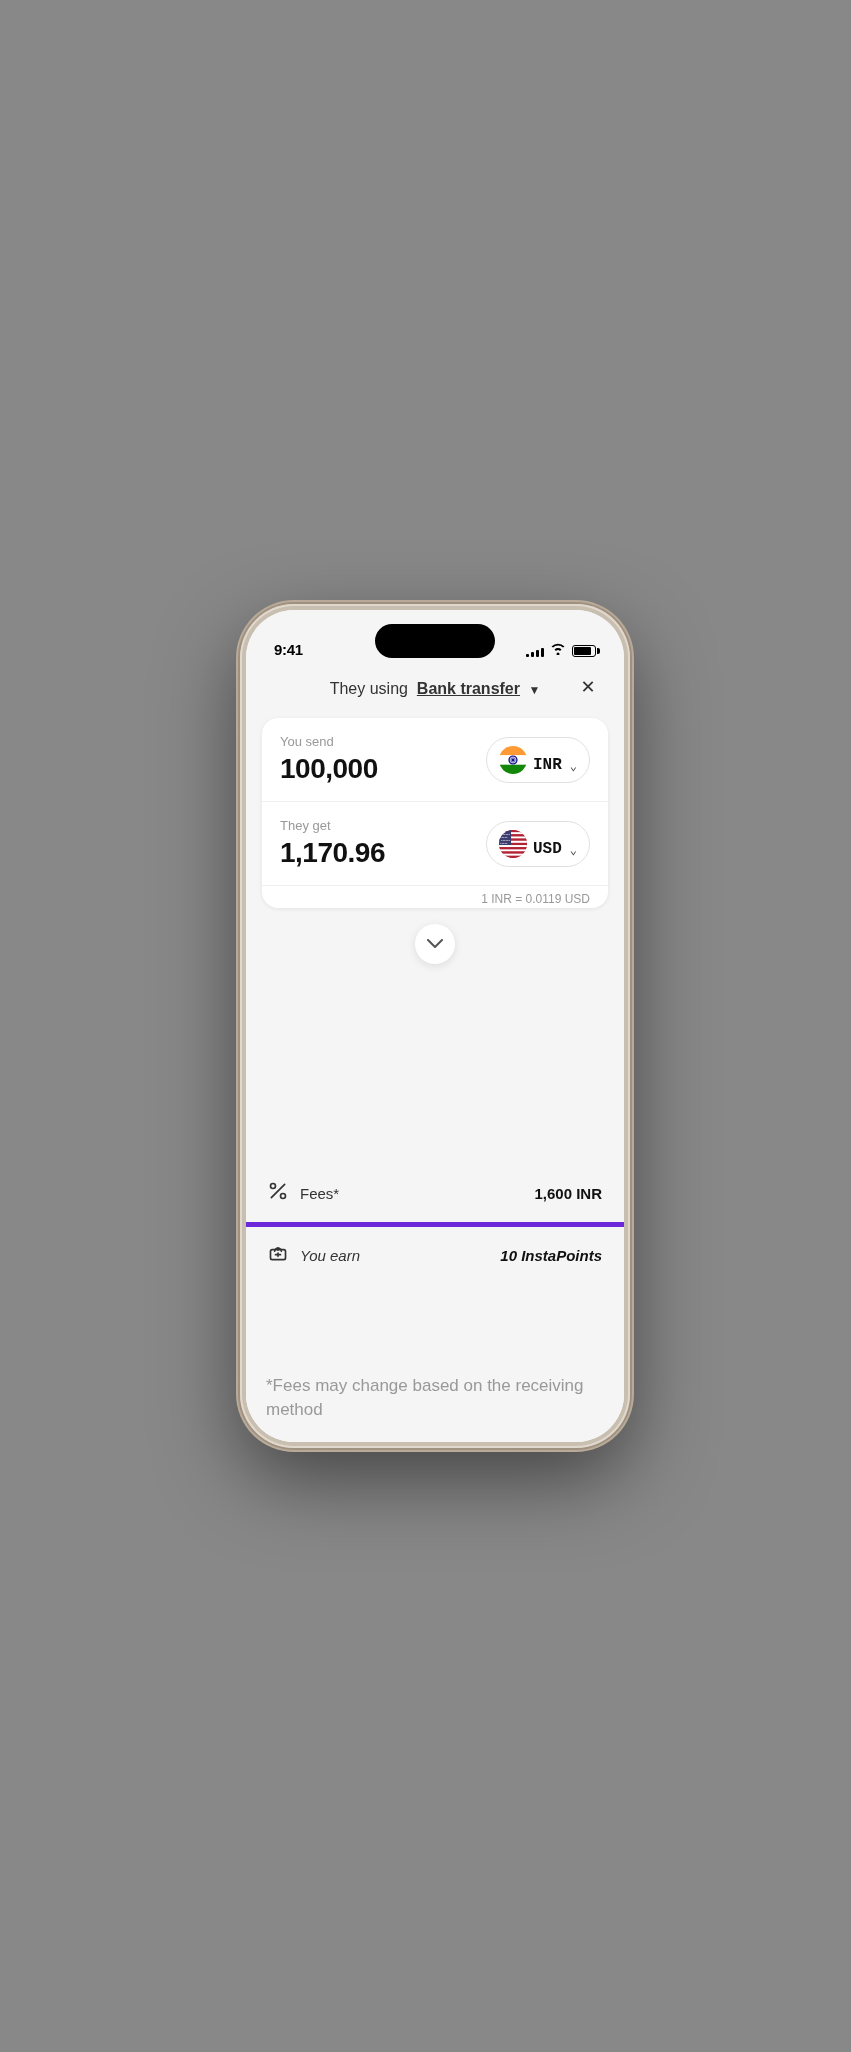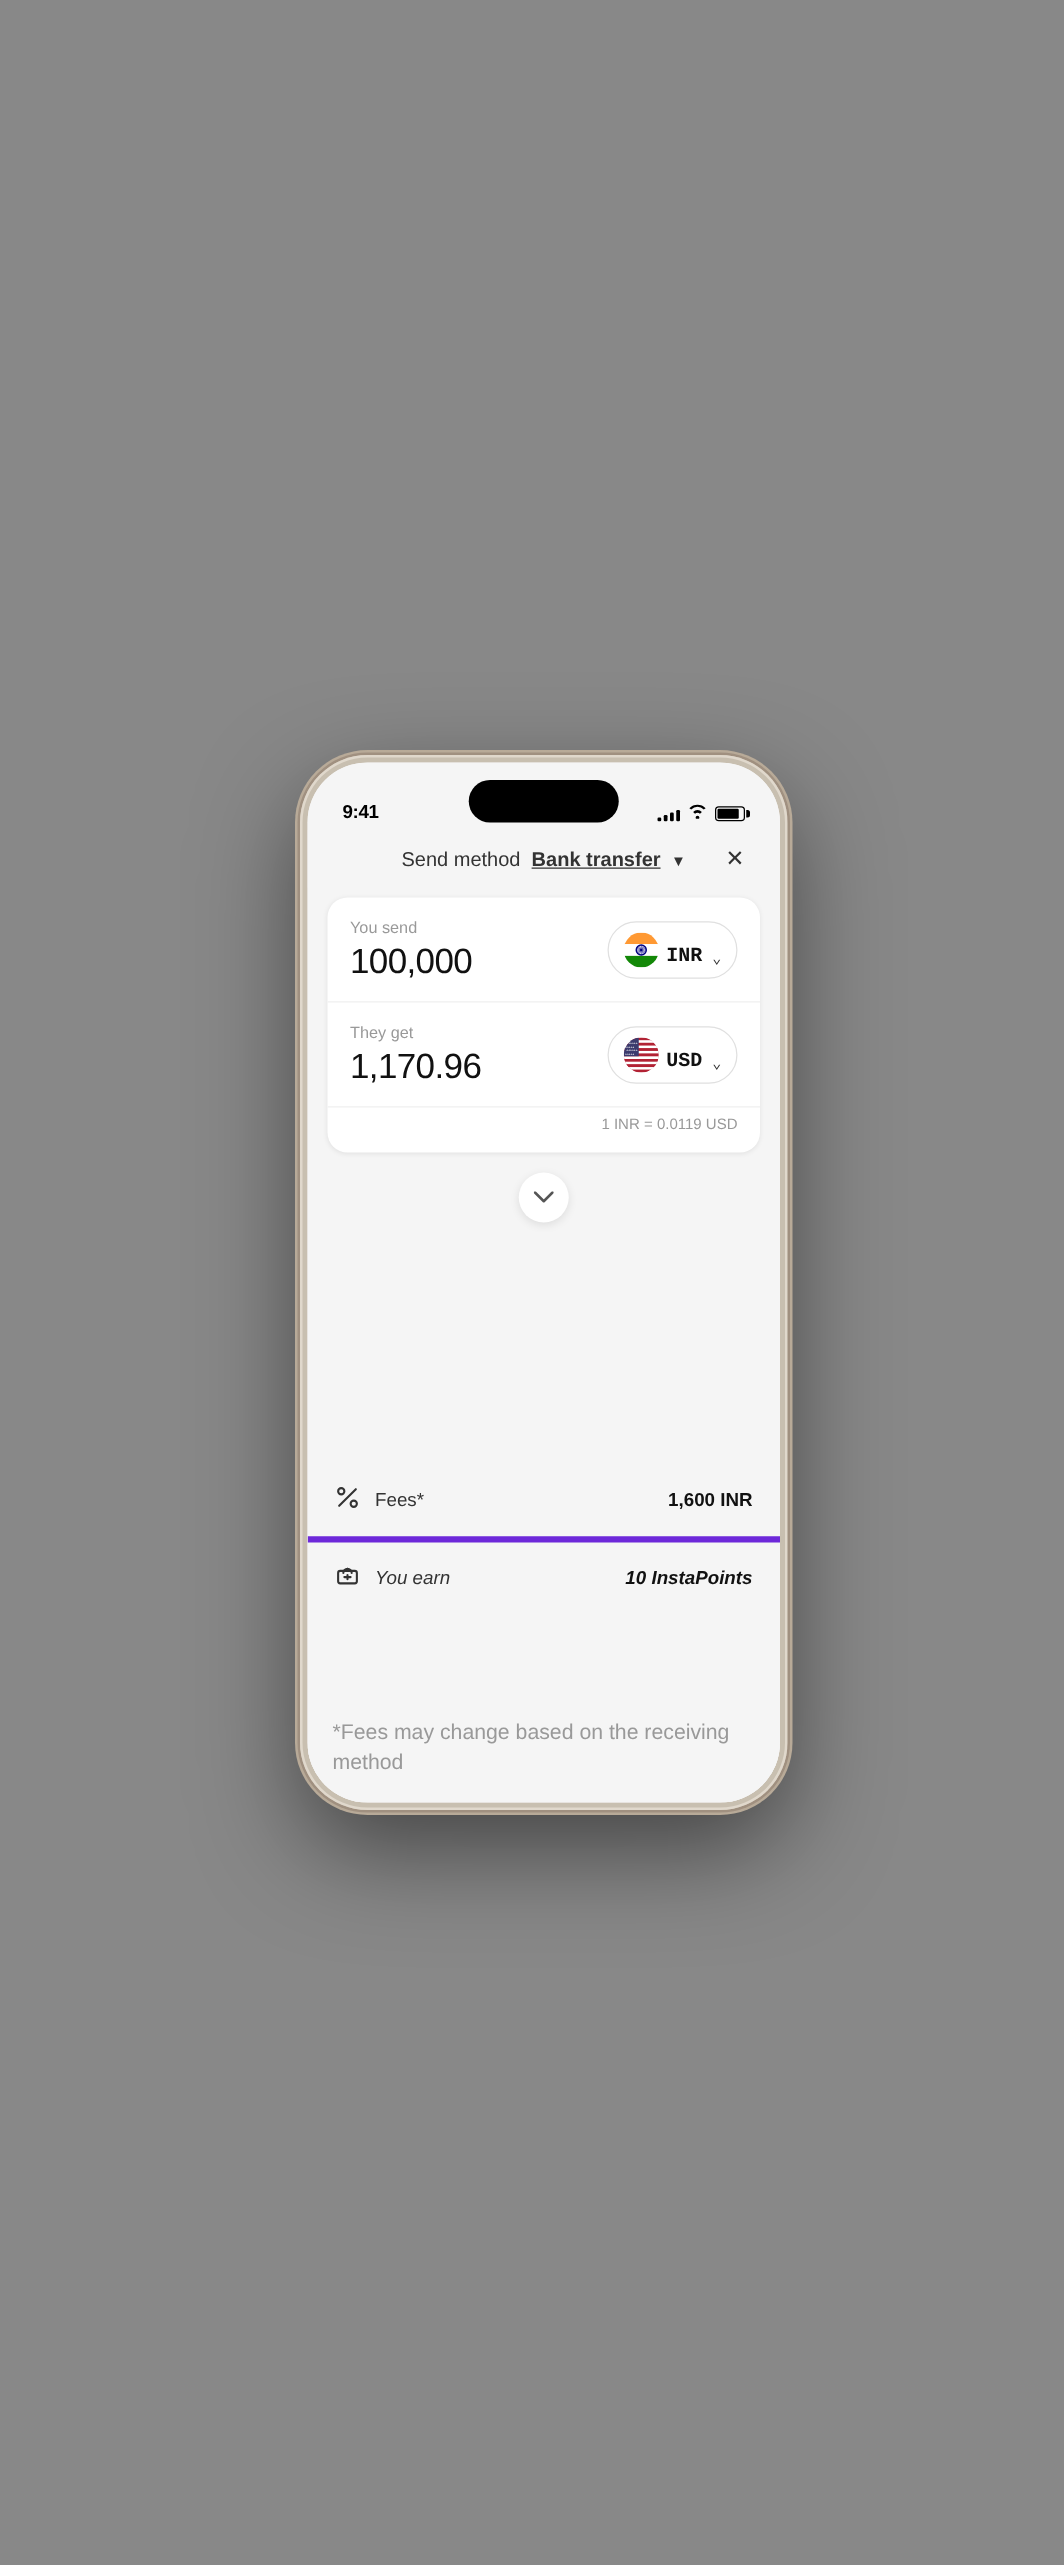--- a/index.html
+++ b/index.html
@@ -202,21 +202,21 @@
     }
 
     .currency-label {
       font-size: 13px;
       color: #999;
       margin-bottom: 4px;
     }
 
     .currency-amount {
       font-size: 28px;
-      font-weight: 400;
+      font-weight: 700;
       color: #111;
       letter-spacing: -0.5px;
     }
 
     .currency-right {
       display: flex;
       align-items: flex-end;
       gap: 6px;
       padding: 8px 12px;
       border: 1.5px solid #e0e0e0;
@@ -240,21 +240,21 @@
     }
 
     .chevron-down {
       font-size: 12px;
       color: #333;
       margin-left: 2px;
     }
 
     .exchange-rate-row {
       text-align: right;
-      padding: 6px 18px 16px;
+      padding: 6px 18px 2px;
       font-size: 12px;
       color: #999;
     }
 
     
     .india-flag {
       width: 100%;
       height: 100%;
     }
 
@@ -377,21 +377,21 @@
         <div class="battery-icon">
           <div class="battery-fill"></div>
         </div>
       </div>
     </div>
 
     <div class="app-content">
 
       <div class="header">
         <div class="header-title">
-          <span>Send method</span>
+          <span>They using</span>
           &nbsp;<strong>Bank transfer</strong>
           <span class="dropdown-arrow">▼</span>
         </div>
         <div class="close-button">✕</div>
       </div>
 
       <div class="currency-section">
 
         <div class="currency-row">
           <div class="currency-left">

